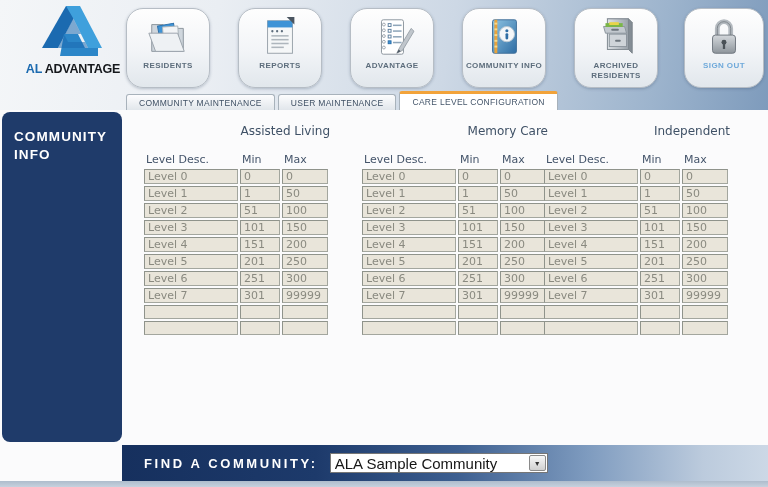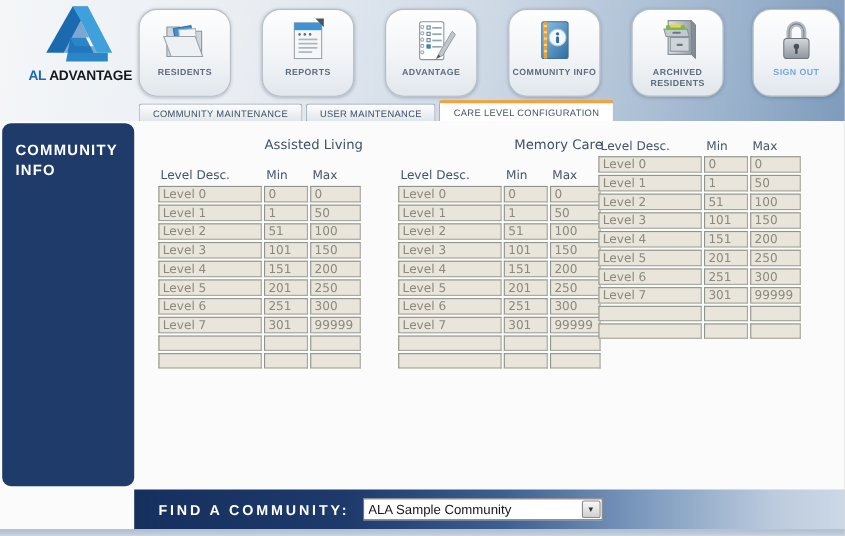--- a/index.html
+++ b/index.html
@@ -55,21 +55,21 @@
   .faq-btn { position:absolute; left:0; top:445px; width:122px; height:36px; border:none;
     background:linear-gradient(#ffffff,#ebecec); font-family:"Liberation Sans",sans-serif;
     font-size:10.5px; font-weight:700; color:#1c3765; line-height:1.2; letter-spacing:.2px;
     cursor:pointer; }
   .find-bar { position:absolute; left:122px; top:445px; width:646px; height:36px;
     background:linear-gradient(90deg,#16305e 0%,#1d3a6b 30%,#3d5f90 52%,#7e9bbf 72%,#bccbdd 90%,#ccd8e6 100%);
     display:flex; align-items:center; }
   .find-label { margin-left:22px; font-size:13px; font-weight:700; color:#ffffff; letter-spacing:2.6px; white-space:nowrap; }
   .combo { margin-left:12px; width:218px; height:20px; background:#ffffff; border:1px solid #767676;
     display:flex; align-items:center; cursor:pointer; }
-  .combo-text { flex:1; margin-left:4px; font-size:12px; color:#151515; white-space:nowrap; overflow:hidden; }
+  .combo-text { flex:1; margin-left:4px; font-size:15px; color:#151515; white-space:nowrap; overflow:hidden; }
   .combo-arrow { width:17px; height:16px; margin-right:1px; background:linear-gradient(#f8f8f8,#d0d0d0);
     border:1px solid #8a8a8a; border-radius:2px; display:flex; align-items:center; justify-content:center;
     font-size:7px; color:#333; }
   .bottom-strip { position:absolute; left:0; top:481px; width:768px; height:6px;
     background:linear-gradient(#aebccc,#c6d1de); }
 </style>
 </head>
 <body>
 
 <div class="app">
@@ -343,20 +343,21 @@
             <tr>
               <td class="c1"></td>
               <td class="c2"></td>
               <td class="c3"></td>
             </tr>
           </tbody>
       </table>
     </section>
 
     <section class="care-section sec-3">
+      <div class="care-title">Independent</div>
       <table class="care-table">
         <thead>
           <tr>
             <th class="c1">Level Desc.</th>
             <th class="c2">Min</th>
             <th class="c3">Max</th>
           </tr>
         </thead>
         <tbody>
             <tr>

